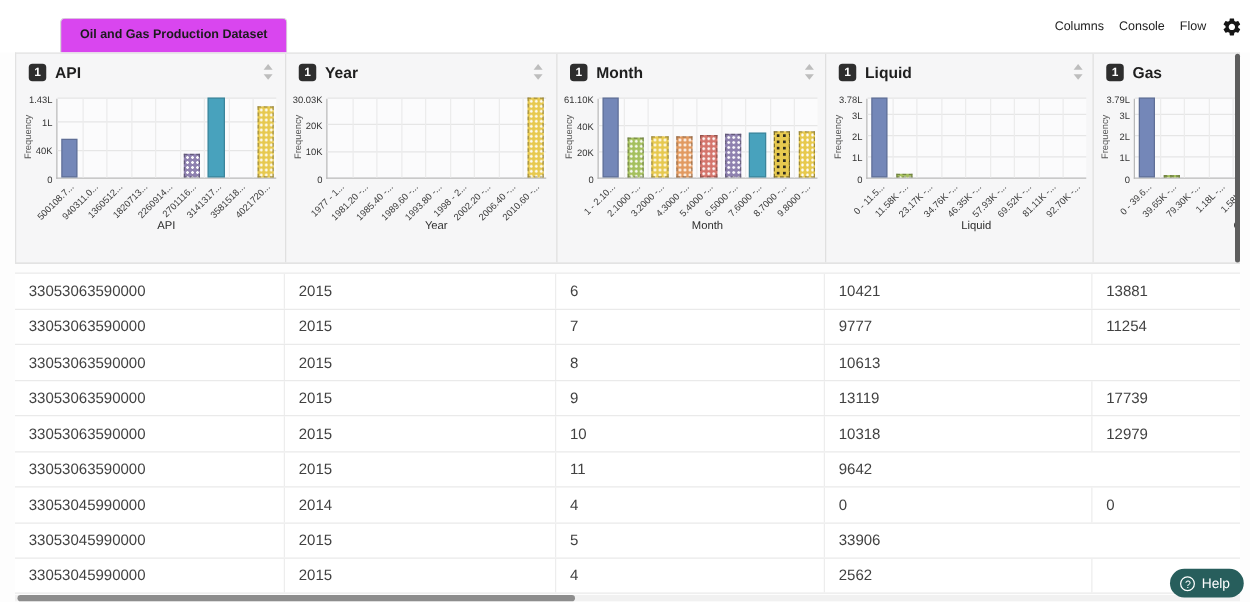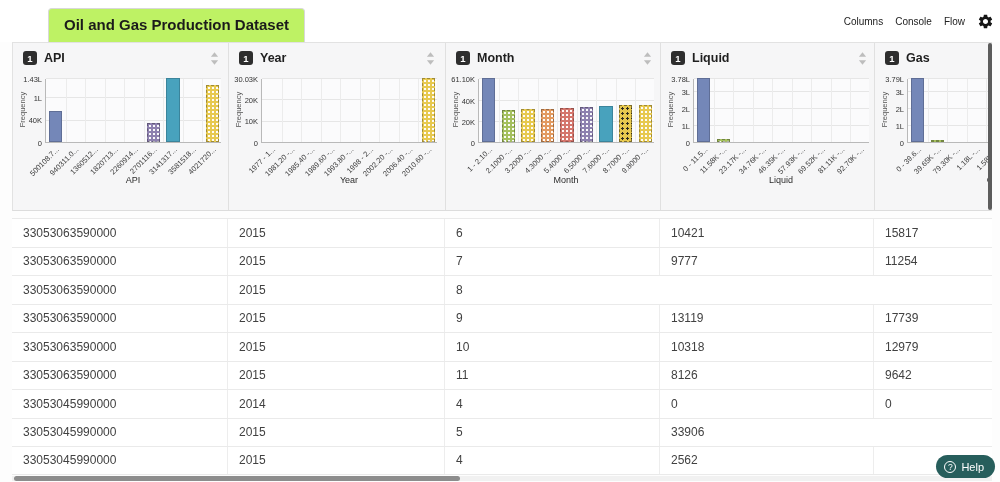--- a/index.html
+++ b/index.html
@@ -2,23 +2,23 @@
 <html><head>
 <meta charset="utf-8">
 <style>
   * { box-sizing: border-box; margin: 0; padding: 0; }
   html,body { width:1000px; height:482px; overflow:hidden; background:#fff;
     font-family:"Liberation Sans", sans-serif; }
   .app { position:relative; width:1000px; height:482px; background:#fdfdfd; }
 
   
   .topbar { position:relative; height:42px; background:#fff; }
-  .tab { position:absolute; left:48px; bottom:0; background:#bef264;
+  .tab { position:absolute; left:48px; bottom:0; background:#d946ef;
     border:1px solid #d8d8d8; border-bottom:none; border-radius:4px 4px 0 0;
-    padding:7px 15px 9px; font-size:15px; font-weight:700; color:#1b1b1b; cursor:pointer; }
+    padding:7px 15px 9px; font-size:10px; font-weight:700; color:#1b1b1b; cursor:pointer; }
   .topbar-right { position:absolute; right:6px; top:0; height:42px;
     display:flex; align-items:center; gap:12px; }
   .toplink { font-size:10px; color:#222; cursor:pointer; }
   .gear { display:flex; align-items:center; cursor:pointer; }
 
   
   .grid { position:absolute; left:12px; top:42px; width:980px; }
   .ghead { display:flex; height:169px; background:#f6f6f7;
     border:1px solid #e2e2e2; border-bottom:1px solid #dcdcdc; overflow:hidden; }
   .hcol { position:relative; height:100%; overflow:hidden; border-right:1px solid #e0e0e0; flex:none; }
@@ -323,53 +323,53 @@
             </div>
           </div>
         </div>
       </div>
     <div class="gbody" id="gbody">
         <div class="trow">
           <div class="tcell" style="width: 216px;">33053063590000</div>
           <div class="tcell" style="width: 217px;">2015</div>
           <div class="tcell" style="width: 215px;">6</div>
           <div class="tcell" style="width: 214px;">10421</div>
-          <div class="tcell" style="width: 118px;">15817</div>
+          <div class="tcell" style="width: 118px;">13881</div>
         </div>
         <div class="trow">
           <div class="tcell" style="width: 216px;">33053063590000</div>
           <div class="tcell" style="width: 217px;">2015</div>
           <div class="tcell" style="width: 215px;">7</div>
           <div class="tcell" style="width: 214px;">9777</div>
           <div class="tcell" style="width: 118px;">11254</div>
         </div>
         <div class="trow">
           <div class="tcell" style="width: 216px;">33053063590000</div>
           <div class="tcell" style="width: 217px;">2015</div>
           <div class="tcell" style="width: 215px;">8</div>
+          <div class="tcell" style="width: 214px;">10613</div>
         </div>
         <div class="trow">
           <div class="tcell" style="width: 216px;">33053063590000</div>
           <div class="tcell" style="width: 217px;">2015</div>
           <div class="tcell" style="width: 215px;">9</div>
           <div class="tcell" style="width: 214px;">13119</div>
           <div class="tcell" style="width: 118px;">17739</div>
         </div>
         <div class="trow">
           <div class="tcell" style="width: 216px;">33053063590000</div>
           <div class="tcell" style="width: 217px;">2015</div>
           <div class="tcell" style="width: 215px;">10</div>
           <div class="tcell" style="width: 214px;">10318</div>
           <div class="tcell" style="width: 118px;">12979</div>
         </div>
         <div class="trow">
           <div class="tcell" style="width: 216px;">33053063590000</div>
           <div class="tcell" style="width: 217px;">2015</div>
           <div class="tcell" style="width: 215px;">11</div>
-          <div class="tcell" style="width: 214px;">8126</div>
           <div class="tcell" style="width: 118px;">9642</div>
         </div>
         <div class="trow">
           <div class="tcell" style="width: 216px;">33053045990000</div>
           <div class="tcell" style="width: 217px;">2014</div>
           <div class="tcell" style="width: 215px;">4</div>
           <div class="tcell" style="width: 214px;">0</div>
           <div class="tcell" style="width: 118px;">0</div>
         </div>
         <div class="trow">

